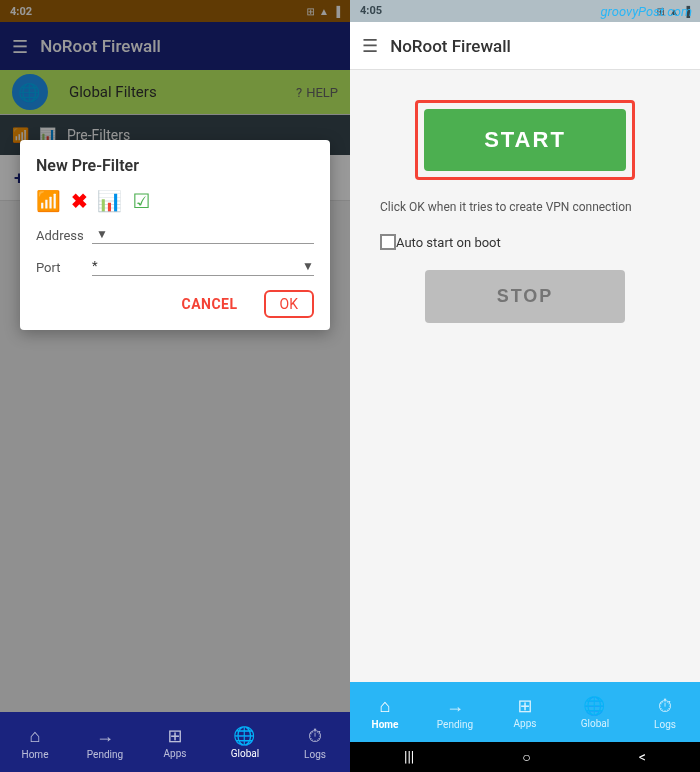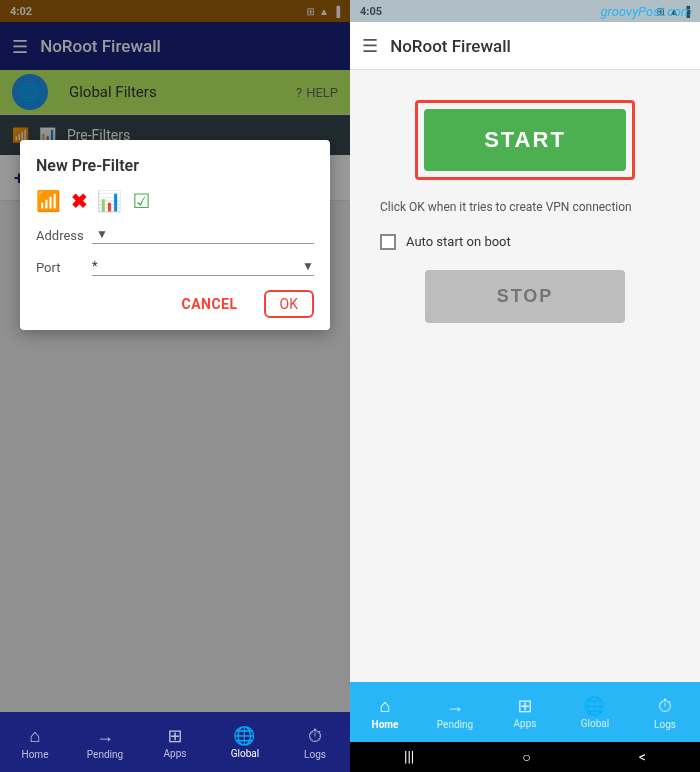--- a/index.html
+++ b/index.html
@@ -222,21 +222,20 @@
       position: relative;
     }
 
     .right-status-bar {
       background: #b0bec5;
       color: #37474f;
       font-size: 11px;
       padding: 4px 10px;
       display: flex;
       justify-content: space-between;
-      align-items: center;
       height: 22px;
     }
 
     .watermark {
       position: absolute;
       top: 4px;
       right: 8px;
       color: #29b6f6;
       font-size: 13px;
       font-style: italic;
@@ -287,22 +286,22 @@
     .vpn-note {
       font-size: 12px;
       color: #555;
       text-align: left;
       width: 100%;
       padding-left: 10px;
     }
 
     .auto-start-row {
       display: flex;
-      align-items: flex-start;
-      gap: 10px;
+      align-items: center;
+      gap: 0;
       width: 100%;
       padding-left: 10px;
     }
     .checkbox {
       width: 16px; height: 16px;
       border: 2px solid #888;
       background: white;
       display: inline-block;
       flex-shrink: 0;
     }

